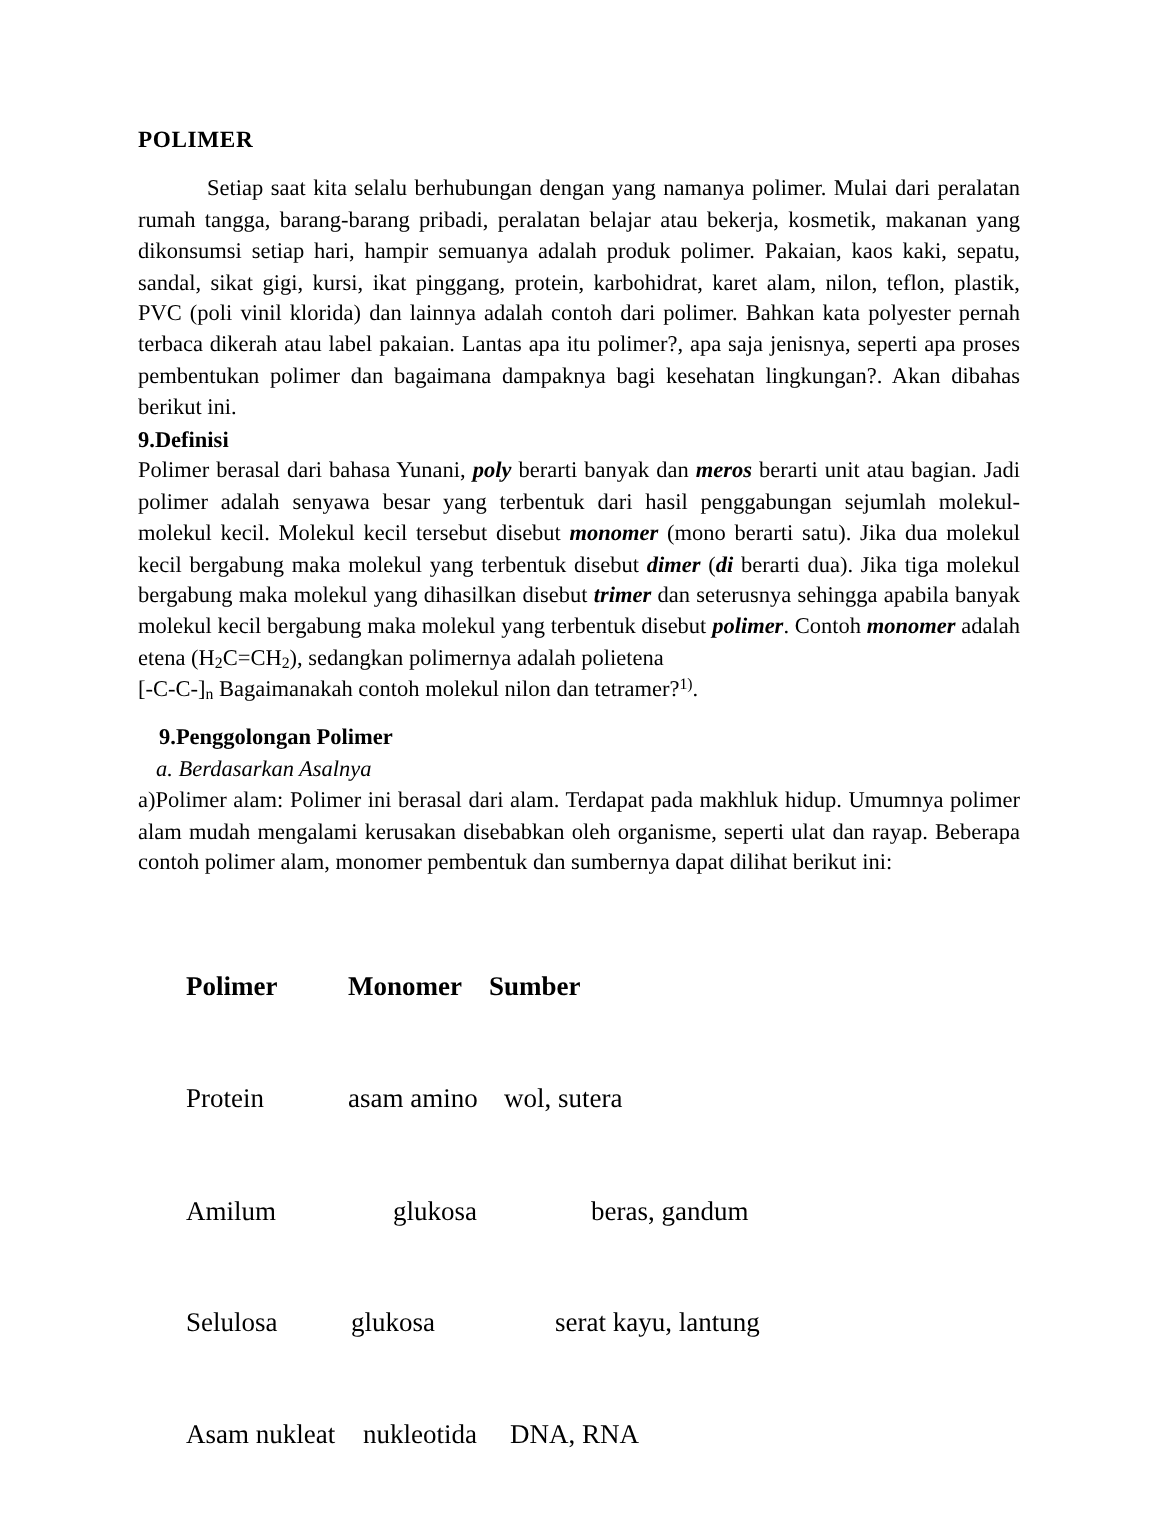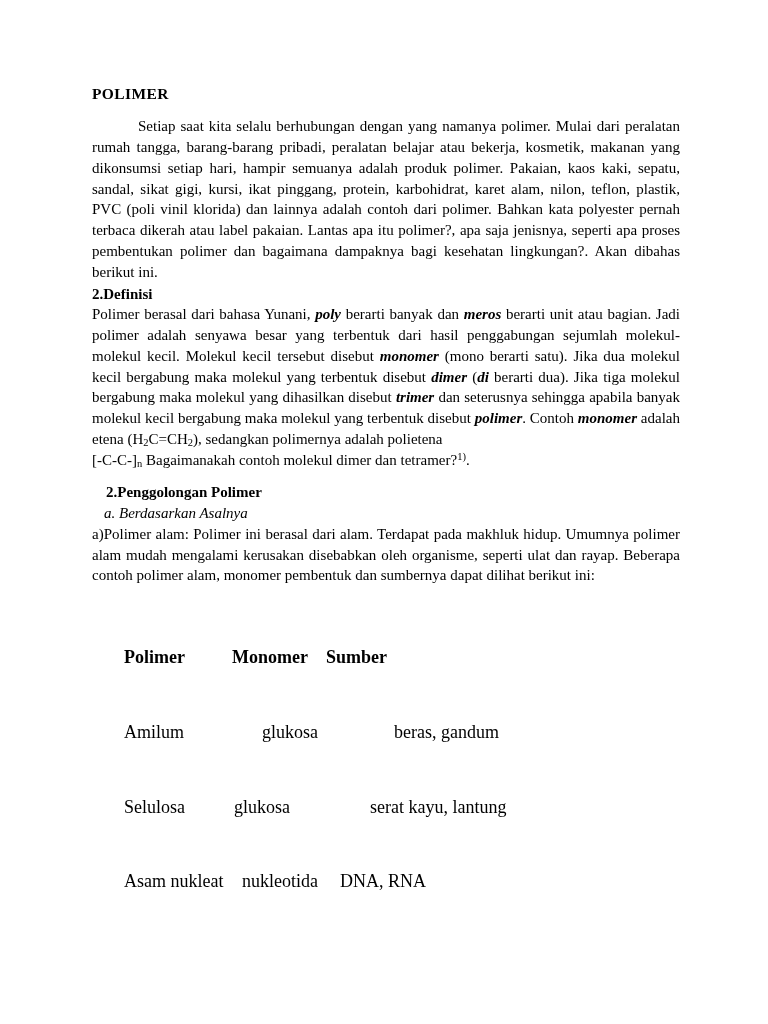--- a/index.html
+++ b/index.html
@@ -108,36 +108,37 @@
 </head>
 <body>
 
 <div class="page">
   <div class="content">
 
     <h1 class="doc-title">POLIMER</h1>
 
     <p class="para-indent">Setiap saat kita selalu berhubungan dengan yang namanya polimer. Mulai dari peralatan rumah tangga, barang-barang pribadi, peralatan belajar atau bekerja, kosmetik, makanan yang dikonsumsi setiap hari, hampir semuanya adalah produk polimer. Pakaian, kaos kaki, sepatu, sandal, sikat gigi, kursi, ikat pinggang, protein, karbohidrat, karet alam, nilon, teflon, plastik, PVC (poli vinil klorida) dan lainnya adalah contoh dari polimer. Bahkan kata polyester pernah terbaca dikerah atau label pakaian. Lantas apa itu polimer?, apa saja jenisnya, seperti apa proses pembentukan polimer dan bagaimana dampaknya bagi kesehatan lingkungan?. Akan dibahas berikut ini.</p>
 
-    <p class="heading-bold heading-num">2.Definisi</p>
+    <p class="heading-bold heading-num">9.Definisi</p>
 
     <p><span>Polimer berasal dari bahasa Yunani, </span><i>poly</i><span> berarti banyak dan </span><i>meros</i><span> berarti unit atau bagian. Jadi polimer adalah senyawa besar yang terbentuk dari hasil penggabungan sejumlah molekul-molekul kecil.  Molekul kecil tersebut disebut </span><i>monomer</i><span> (mono berarti satu). Jika dua molekul kecil bergabung maka molekul yang terbentuk disebut </span><i>dimer</i><span> (</span><i>di</i><span>  berarti dua). Jika tiga molekul bergabung maka molekul yang dihasilkan disebut </span><i>trimer</i><span> dan seterusnya sehingga apabila banyak molekul kecil bergabung maka molekul yang terbentuk disebut </span><i>polimer</i><span>. Contoh </span><i>monomer</i><span> adalah etena (H</span><sub>2</sub><span>C=CH</span><sub>2</sub><span>), sedangkan polimernya adalah polietena</span></p>
 
-    <p><span>[-C-C-]</span><sub>n</sub><span> Bagaimanakah contoh molekul dimer dan tetramer?</span><sup>1)</sup><span>.</span></p>
+    <p><span>[-C-C-]</span><sub>n</sub><span> Bagaimanakah contoh molekul nilon dan tetramer?</span><sup>1)</sup><span>.</span></p>
 
-    <p class="heading-bold heading-sec2">2.Penggolongan Polimer</p>
+    <p class="heading-bold heading-sec2">9.Penggolongan Polimer</p>
 
     <p class="heading-sub">a. Berdasarkan Asalnya</p>
 
     <p><span>a)</span><span>Polimer alam: Polimer ini berasal dari alam. Terdapat pada makhluk hidup. Umumnya polimer alam mudah mengalami kerusakan disebabkan oleh organisme, seperti ulat dan rayap. Beberapa contoh polimer alam, monomer pembentuk dan sumbernya dapat dilihat berikut ini:</span></p>
 
     <div class="gap-sm"></div>
 
     <div class="tbl">
       <span class="row hdr"><span class="c1">Polimer</span><span class="c2">Monomer</span><span class="c3">Sumber</span></span>
+      <span class="row"><span class="c1">Protein</span><span class="c2 ofs-2-r">asam amino</span><span class="c3 ofs-3-r">wol, sutera</span></span>
       <span class="row"><span class="c1">Amilum</span><span class="c2 ofs-2-a">glukosa</span><span class="c3 ofs-3-a">beras, gandum</span></span>
       <span class="row"><span class="c1">Selulosa</span><span class="c2 ofs-2-b">glukosa</span><span class="c3 ofs-3-b">serat kayu, lantung</span></span>
       <span class="row"><span class="c1">Asam nukleat</span><span class="c2 ofs-2-c">nukleotida</span><span class="c3 ofs-3-c">DNA, RNA</span></span>
     </div>
 
     <div class="gap-md"></div>
 
     <p></p>
 
   </div>

